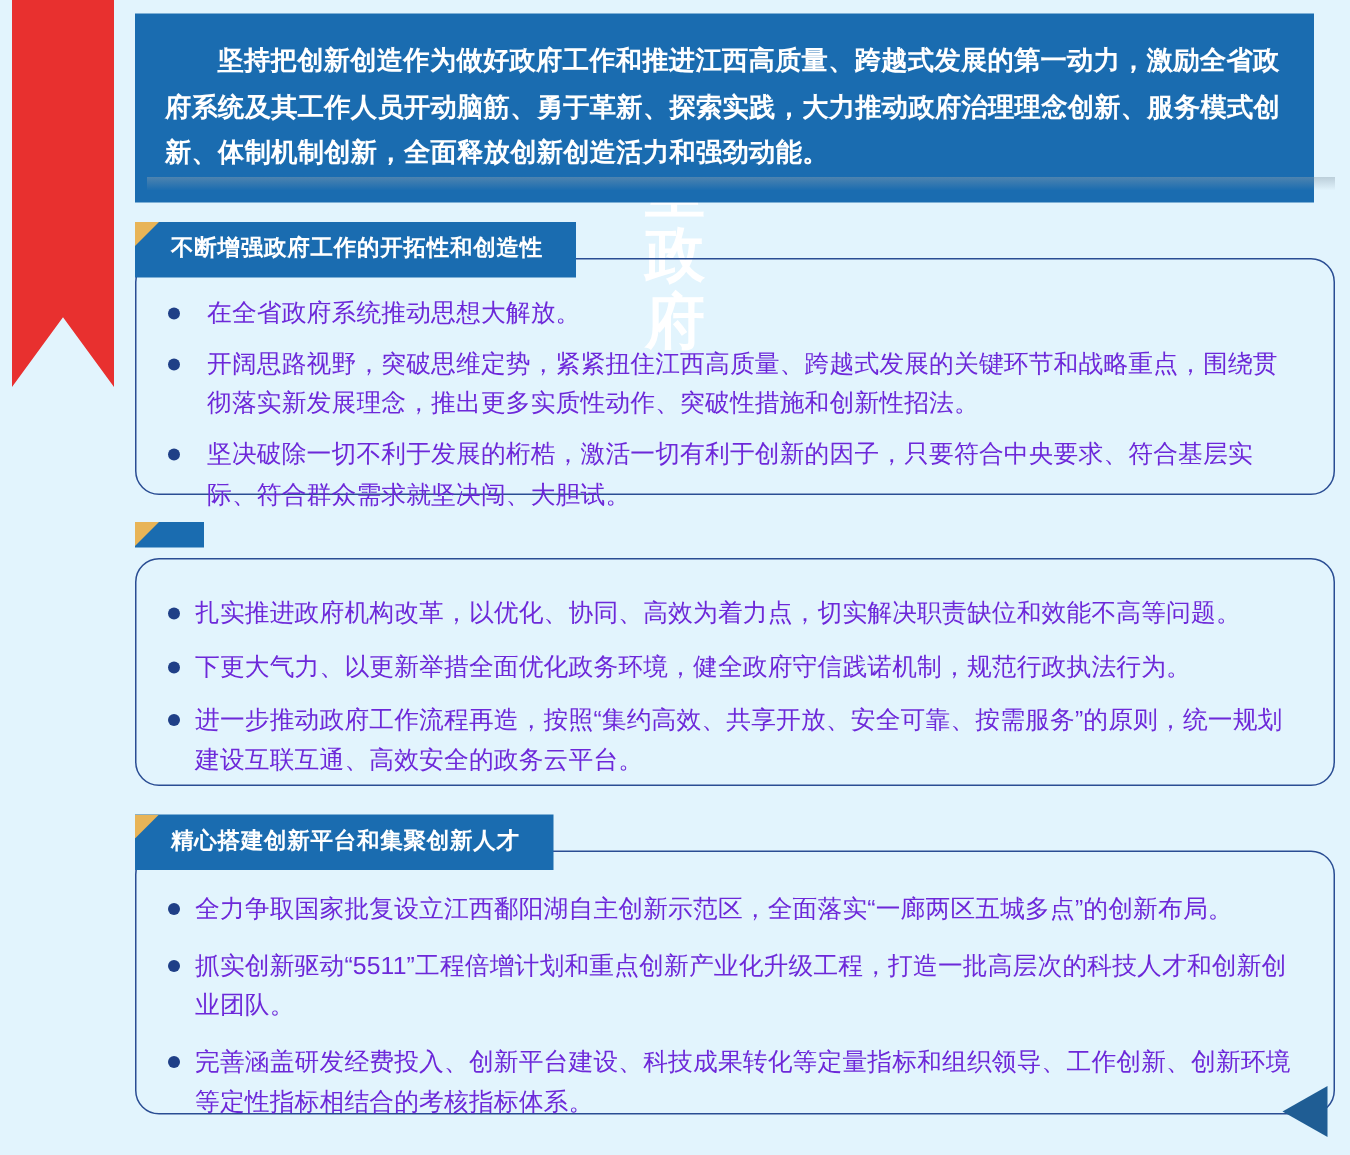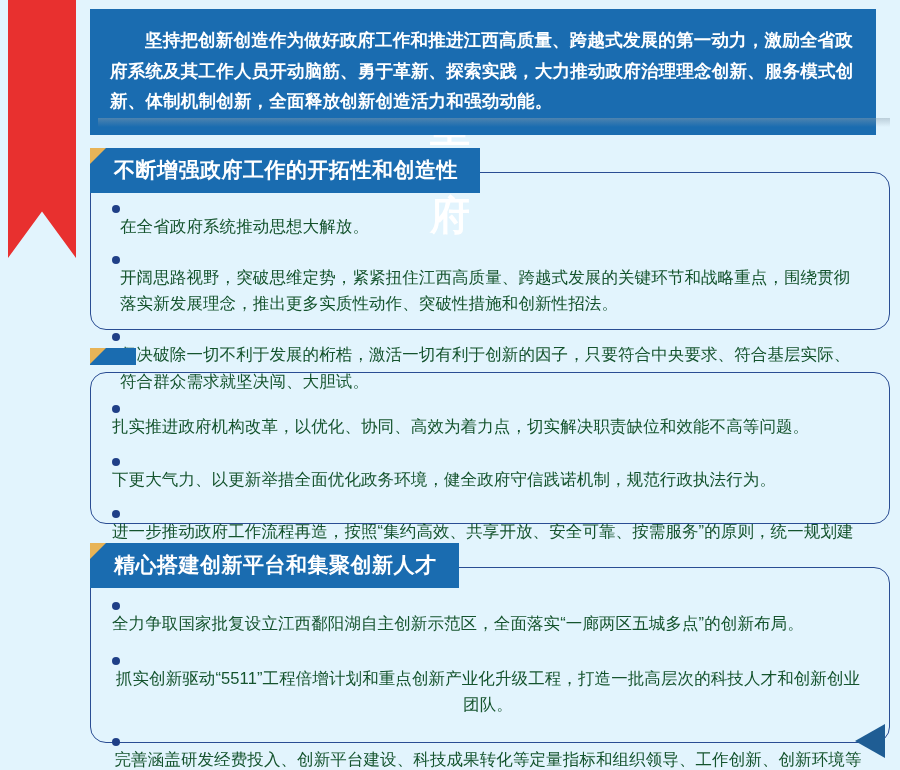--- a/index.html
+++ b/index.html
@@ -92,21 +92,21 @@
     position: absolute;
     left: 0;
     top: 0;
     z-index: 3;
   }
   .head-bar {
     position: relative;
     display: inline-block;
     background: #1a6cb0;
     color: #ffffff;
-    font-size: 21px;
+    font-size: 15px;
     font-weight: bold;
     letter-spacing: 0.5px;
     padding: 8px 22px 9px 24px;
     line-height: 1.35;
     white-space: nowrap;
   }
   .head-notch {
     position: absolute;
     left: 0;
     top: 0;
@@ -122,25 +122,24 @@
     position: absolute;
     left: 0;
     right: 0;
     box-sizing: border-box;
     padding: 0 26px 0 22px;
     z-index: 2;
   }
   .bullet {
     display: flex;
     align-items: flex-start;
-    color: #14532d;
+    color: #6d28d9;
     font-size: 16.5px;
     line-height: 1.62;
     letter-spacing: 0.1px;
-    flex-direction: column;
   }
   .dot {
     flex: 0 0 auto;
     width: 8px;
     height: 8px;
     border-radius: 50%;
     background: #1f3f87;
     margin-top: 9px;
     margin-right: 10px;
   }
@@ -153,21 +152,21 @@
   #sec1 .bullets { top: 48px; }
   #sec1 .bullet { margin-bottom: 7px; }
   #sec1 .bullet .btext { padding-left: 8px; }
 
   #sec2 .card  { top: 24px; height: 152px; }
   #sec2 .bullets { top: 48px; }
   #sec2 .bullet { margin-bottom: 9px; }
 
   #sec3 .card  { top: 24px; height: 176px; }
   #sec3 .bullets { top: 50px; }
-  #sec3 .bullet { margin-bottom: 11px; text-align: center; }
+  #sec3 .bullet { margin-bottom: 11px; }
 
   
   .corner-tri {
     position: absolute;
     right: 15px;
     bottom: 12px;
     width: 0;
     height: 0;
     border-top: 17px solid transparent;
     border-bottom: 17px solid transparent;

